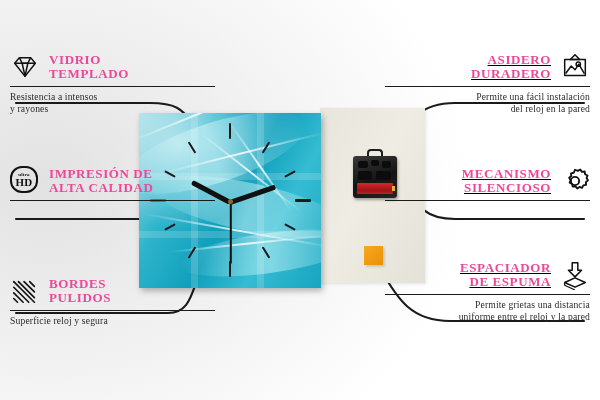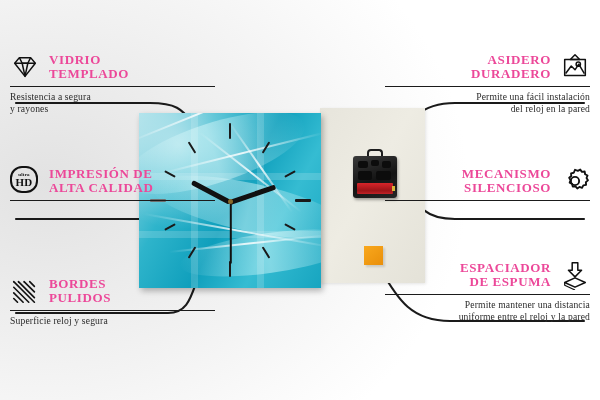--- a/index.html
+++ b/index.html
@@ -67,21 +67,21 @@
     position:absolute; left:229px; top:138px; width:19px; height:19px;
     background:linear-gradient(140deg,#f9a81d,#e98f0a); box-shadow:2px 2px 2px rgba(0,0,0,.13);
   }
 
   
   .feat { position:absolute; width:205px; }
   .feat.left  { left:10px;  text-align:left; }
   .feat.right { right:10px; text-align:right; }
 
   .feat-head { display:flex; align-items:center; gap:9px; }
-  .feat.right .feat-head { justify-content:flex-end; }
+  .feat.right .feat-head { justify-content:flex-end;text-decoration:underline; }
   .feat.left  .feat-head { justify-content:flex-start; }
   .feat-icon { width:30px; height:30px; flex:0 0 30px; color:#111; }
   .feat-icon svg{ display:block; width:100%; height:100%; }
   .feat-title {
     font-size:13px; line-height:14.5px; font-weight:bold; letter-spacing:.6px;
     color:#ec4899; text-transform:uppercase; white-space:pre-line;
   }
   .rule { height:1.4px; background:#1b1b1b; margin:4px 0 4px; width:100%; }
   .feat-desc {
     font-size:9.6px; line-height:11.6px; color:#2b2b2b; white-space:pre-line; letter-spacing:.15px;
@@ -179,21 +179,21 @@
           <path d="M10 6 L13 12 L16 26"></path>
               <path d="M22 6 L19 12 L16 26"></path>
               <path d="M13 12 H19"></path>
         </g>
           </svg>
       </span>
       <span class="feat-title">VIDRIO
 TEMPLADO</span>
     </div>
     <div class="rule"></div>
-    <div class="feat-desc">Resistencia a segura
+    <div class="feat-desc">Resistencia a intensos
 y rayones</div>
   </div>
 
   <div class="feat left" style="top:166px;">
     <div class="feat-head">
       <span class="feat-icon">
         <span class="hdbox">
           <span class="u">ultra</span>
           <span class="h">HD</span>
         </span>
@@ -270,17 +270,17 @@
         <svg viewBox="0 0 32 32">
           <g fill="none" stroke="#111" stroke-width="1.6" stroke-linejoin="round">
             <path d="M13 3 h6 v8 h4 l-7 7 -7 -7 h4 z"></path>
             <path d="M16 19 L5 24 L16 29 L27 24 Z"></path>
             <path d="M5 24 v3 L16 32" stroke-width="1.3"></path>
           </g>
         </svg>
       </span>
     </div>
     <div class="rule"></div>
-    <div class="feat-desc">Permite mantener una distancia
+    <div class="feat-desc">Permite grietas una distancia
 uniforme entre el reloj y la pared</div>
   </div>
 
 </div>
 
 </body></html>

